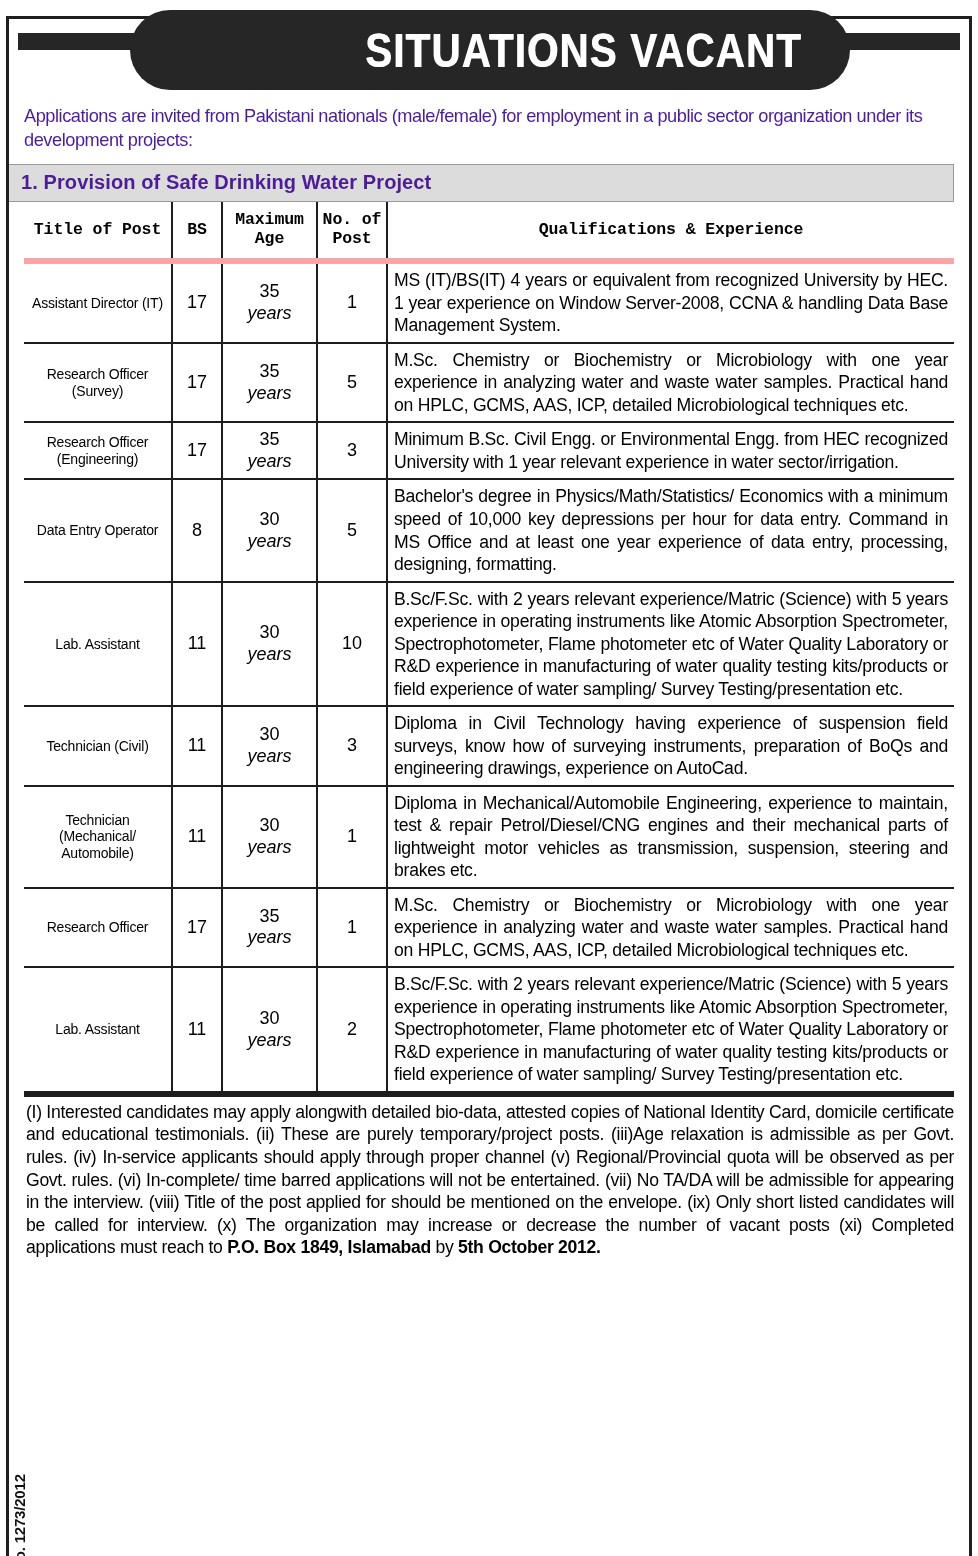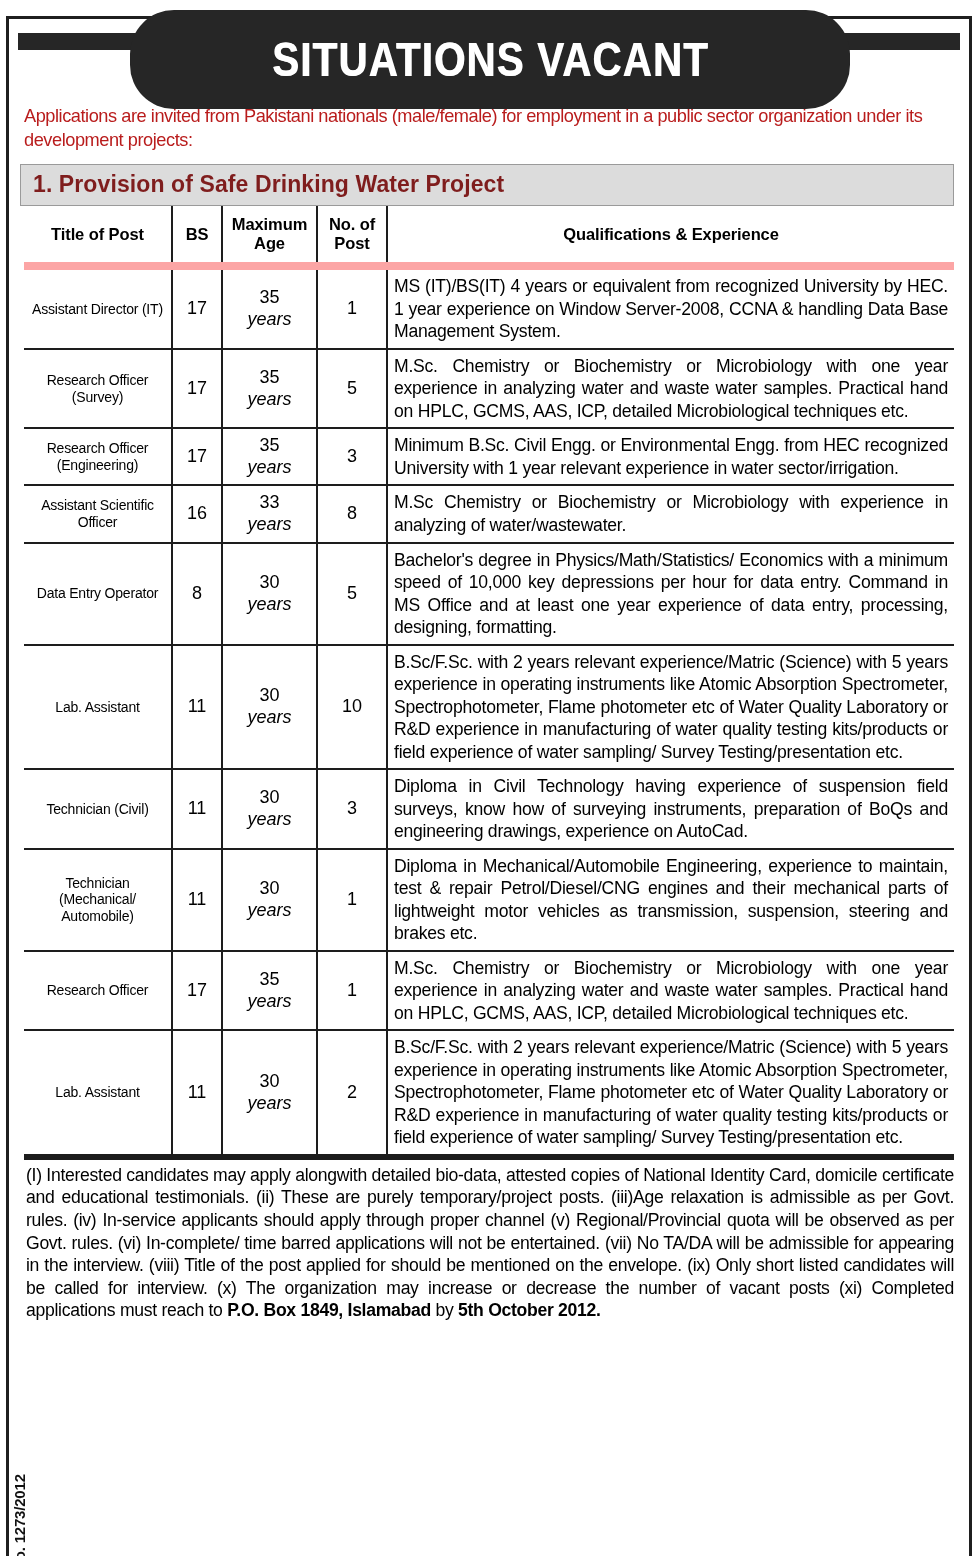--- a/index.html
+++ b/index.html
@@ -42,59 +42,59 @@
     left: 8px; right: 8px;
     top: 23px;
     height: 17px;
     background: #262626;
   }
   .masthead-pill {
     position: absolute;
     left: 120px;
     right: 118px;
     top: 0px;
-    height: 99px;
+    height: 80px;
     background: #262626;
     border-radius: 44px;
     display: flex;
     align-items: center;
-    justify-content: center;
+    justify-content: flex-end;
   }
   .masthead-title {
     color: #fff;
     font-family: "Liberation Sans", sans-serif;
     font-weight: 700;
     font-size: 49px;
     letter-spacing: 1.5px;
     line-height: 1;
     transform: scaleX(0.82);
     transform-origin: center;
     white-space: nowrap;
     text-shadow: 1px 0 0 #fff;
   }
 
   
   .intro {
     margin: 10px 22px 0 24px;
     font-size: 18.2px;
     line-height: 1.33;
     letter-spacing: -0.45px;
-    color: #b91c1c;
+    color: #4c1d95;
   }
 
   
   .section-band {
-    margin: 12px 24px 0 20px;
+    margin: 12px 24px 0 8px;
     background: #dcdcdc;
     border: 1px solid #9a9a9a;
     padding: 6px 10px 7px 12px;
     font-weight: 700;
-    font-size: 23px;
+    font-size: 20px;
     letter-spacing: 0.1px;
-    color: #7f1d1d;
+    color: #4c1d95;
   }
   .section-band.tight { margin-top: 0; }
 
   
   table.jobs {
     margin: 0 24px;
     width: 930px;
     border-collapse: collapse;
     table-layout: fixed;
   }
@@ -116,21 +116,21 @@
   table.jobs tr > td:last-child { border-right: none; }
 
   table.jobs thead th {
     font-weight: 700;
     font-size: 16.5px;
     line-height: 1.12;
     text-align: center;
     padding: 9px 4px 10px 4px;
     letter-spacing: -0.1px;
   }
-  table.jobs thead tr { border-bottom: 8px solid #fca5a5; }
+  table.jobs thead tr { border-bottom: 6px solid #fca5a5; font-family: Liberation Mono, monospace; }
 
   table.jobs tbody tr { border-bottom: 2px solid #1d1d1d; }
   table.jobs tbody tr.thickline { border-bottom: 3px solid #1d1d1d; }
 
   td.title {
     font-weight: 400;
     font-size: 14px;
     text-align: center;
     line-height: 1.18;
     letter-spacing: -0.2px;
@@ -240,27 +240,20 @@
             <td class="qual">M.Sc. Chemistry or Biochemistry or Microbiology with one year experience in analyzing water and waste water samples. Practical hand on HPLC, GCMS, AAS, ICP, detailed Microbiological techniques etc.</td>
           </tr>
           <tr>
             <td class="title">Research Officer (Engineering)</td>
             <td class="bs">17</td>
             <td class="age"><span>35</span><span class="yr">years</span></td>
             <td class="num">3</td>
             <td class="qual">Minimum B.Sc. Civil Engg. or Environmental Engg. from HEC recognized University with 1 year relevant experience in water sector/irrigation.</td>
           </tr>
           <tr>
-            <td class="title">Assistant Scientific Officer</td>
-            <td class="bs">16</td>
-            <td class="age"><span>33</span><span class="yr">years</span></td>
-            <td class="num">8</td>
-            <td class="qual">M.Sc Chemistry or Biochemistry or Microbiology with experience in analyzing of water/wastewater.</td>
-          </tr>
-          <tr>
             <td class="title">Data Entry Operator</td>
             <td class="bs">8</td>
             <td class="age"><span>30</span><span class="yr">years</span></td>
             <td class="num">5</td>
             <td class="qual">Bachelor's degree in Physics/Math/Statistics/ Economics with a minimum speed of 10,000 key depressions per hour for data entry. Command in MS Office and at least one year experience of data entry, processing, designing, formatting.</td>
           </tr>
           <tr>
             <td class="title">Lab. Assistant</td>
             <td class="bs">11</td>
             <td class="age"><span>30</span><span class="yr">years</span></td>

